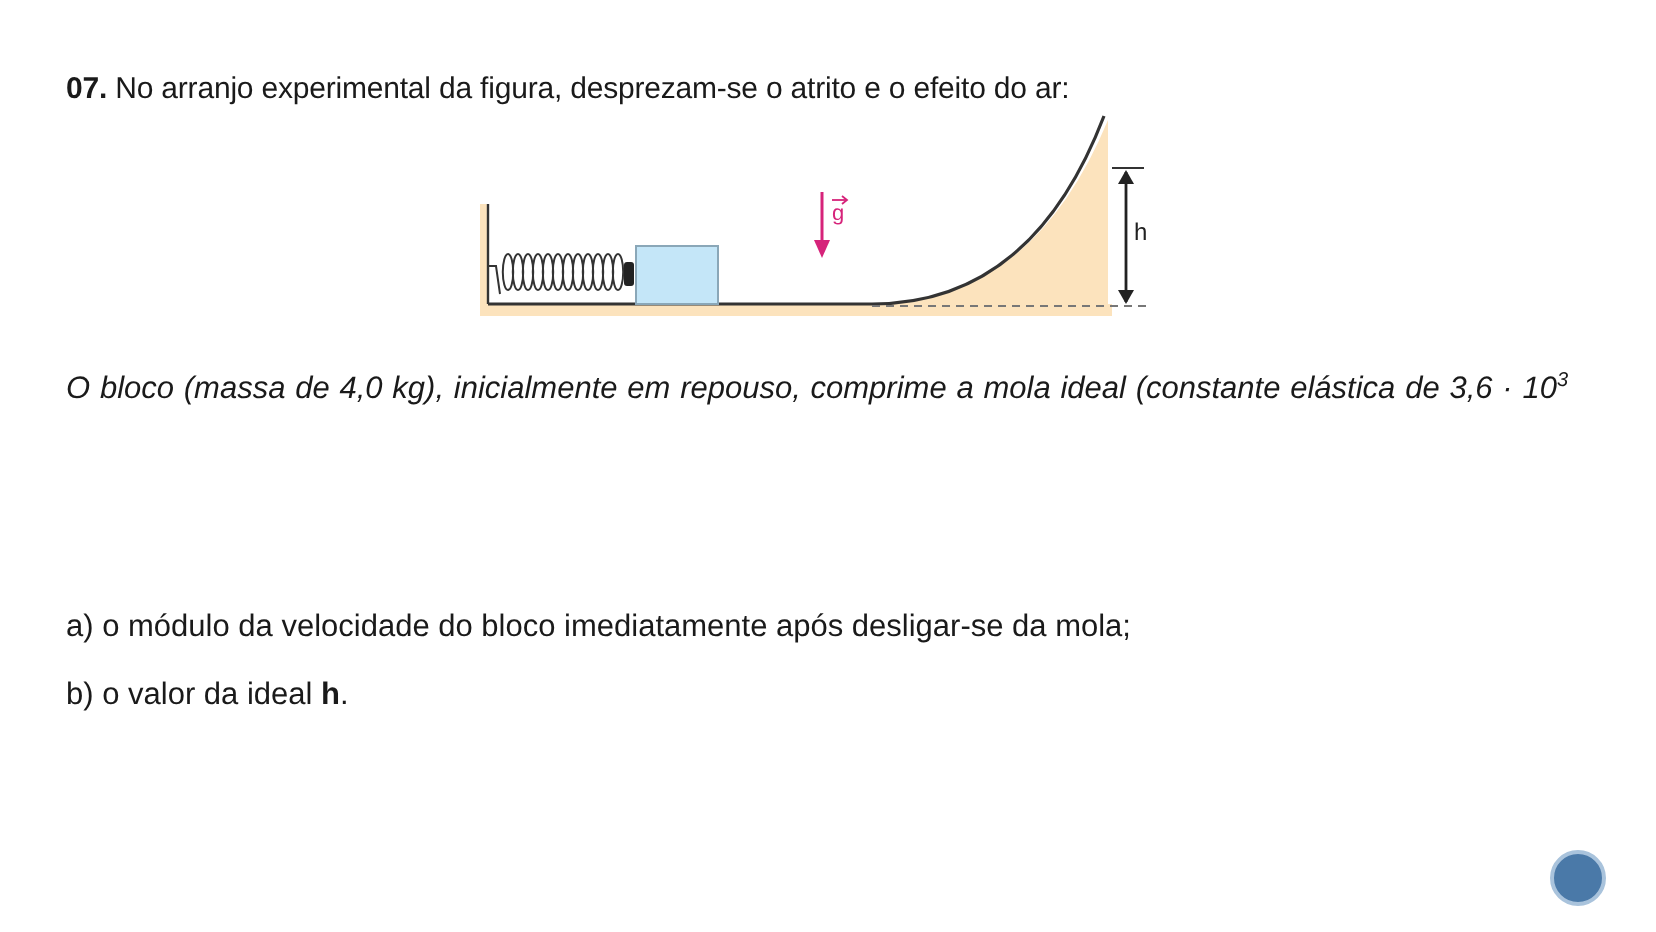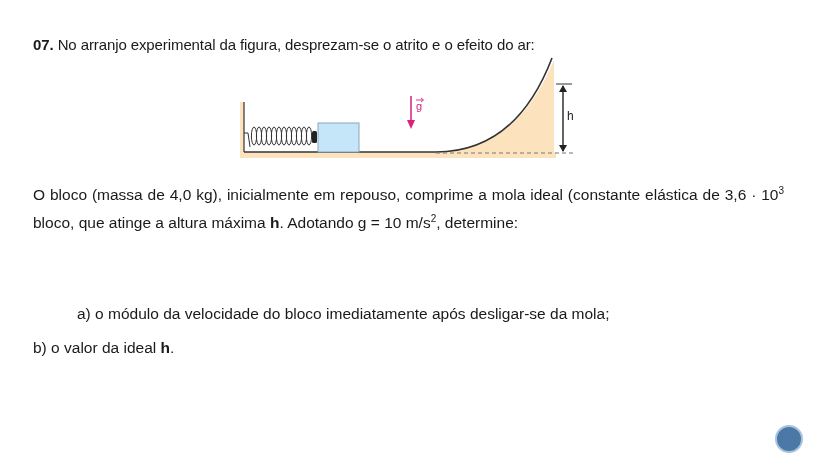--- a/index.html
+++ b/index.html
@@ -35,32 +35,32 @@
     .para {
       position: absolute;
       left: 33px;
       top: 181px;
       width: 751px;
       font-size: 15.5px;
       line-height: 28px;
       text-align: justify;
       text-align-last: left;
     }
-    .para .line { display: block; text-align: justify; text-align-last: justify; white-space: nowrap; }
+    .para .line { display: block; text-align: justify; text-align-last: justify; white-space: nowrap; font-style: italic; }
     .para .line.last { text-align-last: left; }
     .para b { font-weight: bold; }
     .para sup { font-size: 10px; line-height: 0; vertical-align: 6px; }
     .item {
       position: absolute;
       left: 33px;
       font-size: 15.5px;
       white-space: nowrap;
     }
     .item b { font-weight: bold; }
-    .item-a { top: 305px; margin-left: 44px; }
+    .item-a { top: 305px; }
     .item-b { top: 339px; }
     .nav-circle {
       position: absolute;
       left: 775px;
       top: 425px;
       width: 28px;
       height: 28px;
       border-radius: 50%;
       background: #4a79a8;
       border: 2px solid #a9c3dc;
@@ -124,19 +124,18 @@
       <line x1="327" y1="30" x2="327" y2="95" stroke="#222" stroke-width="1.4"></line>
       <path d="M323,36 L327,29 L331,36 Z" fill="#222"></path>
       <path d="M323,89 L327,96 L331,89 Z" fill="#222"></path>
       <text x="331" y="64" font-size="12" fill="#222" font-family="Liberation Sans, sans-serif">h</text>
     </g>
   </svg>
 </div>
 
 <div class="para">
   <span class="line"><span>O bloco (massa de 4,0 kg), inicialmente em repouso, comprime a mola ideal (constante elástica de 3,6 · 10</span><sup>3</sup></span>
-  <span class="line last"><span>bloco, que atinge a altura máxima </span><b>h</b><span>. Adotando g = 10 m/s</span><sup>2</sup><span>, determine:</span></span>
 </div>
 
 <div class="item item-a">a) o módulo da velocidade do bloco imediatamente após desligar-se da mola;</div>
 <div class="item item-b"><span>b) o valor da ideal </span><b>h</b><span>.</span></div>
 
 <div class="nav-circle"></div>
 
 </body></html>

